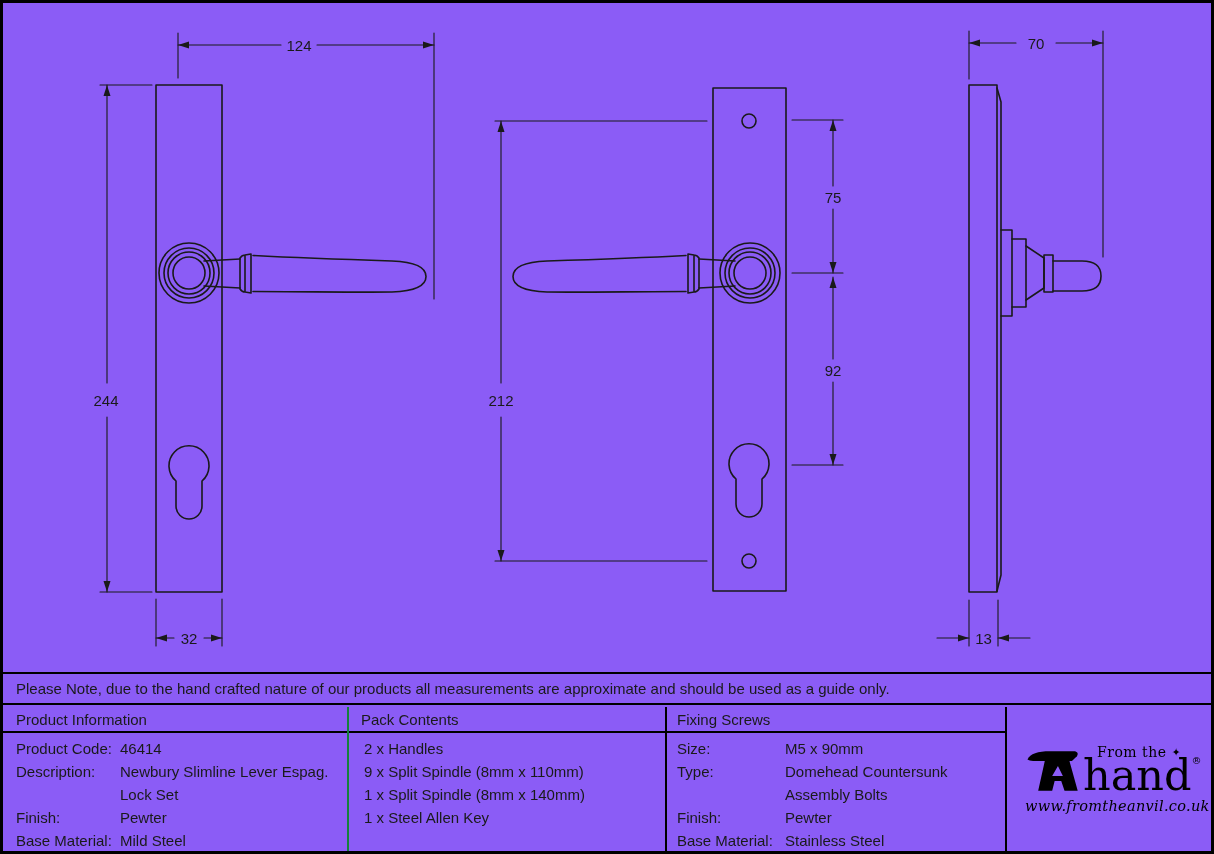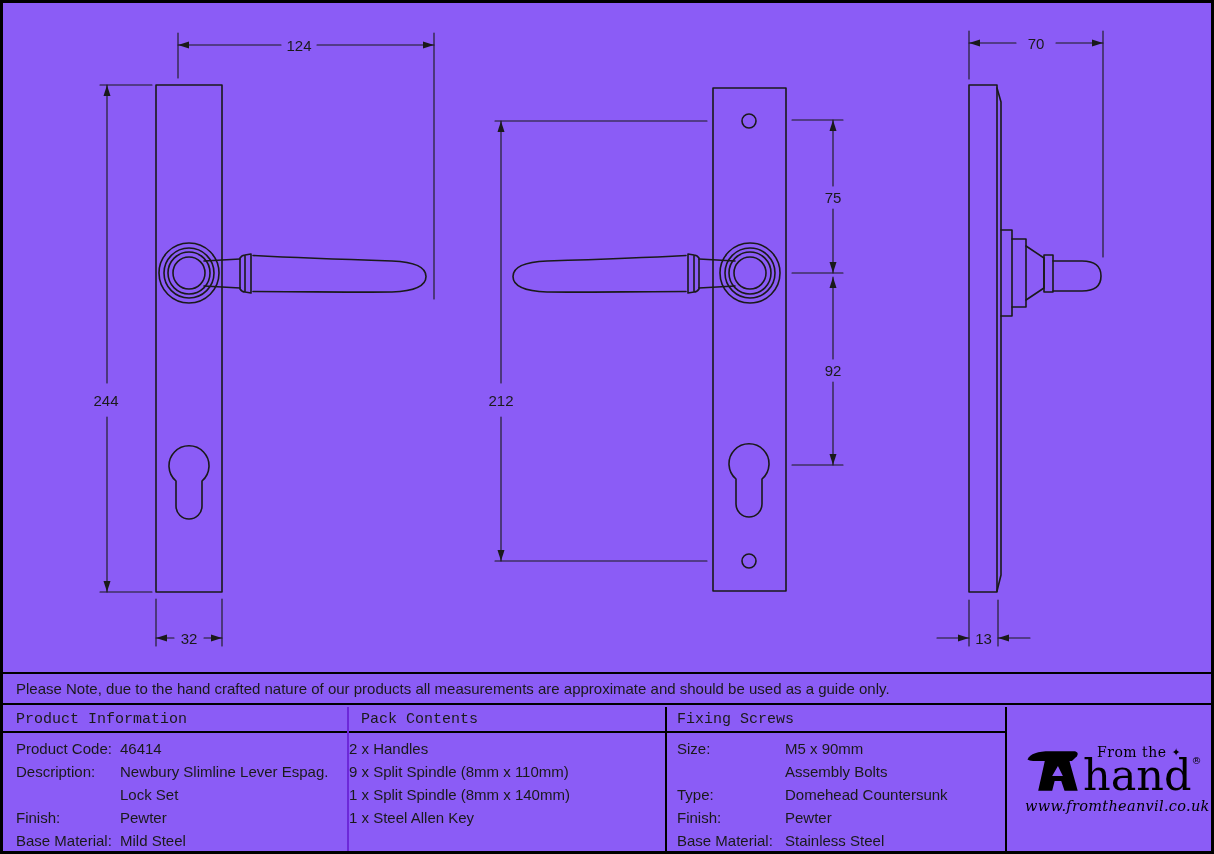--- a/index.html
+++ b/index.html
@@ -10,32 +10,32 @@
   svg text{font-family:"Liberation Sans",sans-serif;font-size:15px;fill:#1a1a1a;}
 
   
   #note-row{position:absolute;left:3px;right:3px;top:672px;height:29px;
             border-top:2px solid #000;border-bottom:2px solid #000;
             display:flex;align-items:center;padding-left:13px;font-size:15px;}
 
   
   .tcol{position:absolute;top:707px;bottom:3px;font-size:15px;}
   #col-product{left:3px;width:344px;}
-  #col-pack{left:347px;width:318px;border-left:2px solid #6d28d9;}
+  #col-pack{left:347px;width:318px;border-left:2px solid #15803d;}
   #col-fix{left:665px;width:340px;border-left:2px solid #000;}
   #col-logo{left:1005px;right:3px;border-left:2px solid #000;display:flex;align-items:center;justify-content:center;}
-  .thead{height:24px;border-bottom:2px solid #000;display:flex;align-items:center;font-family:Liberation Mono, monospace;}
+  .thead{height:24px;border-bottom:2px solid #000;display:flex;align-items:center;}
   #col-product .thead{padding-left:13px;}
   #col-pack .thead{padding-left:12px;}
   #col-fix .thead{padding-left:10px;}
   .tbody{padding-top:4px;}
   .trow{display:flex;line-height:23px;}
   #col-product .trow{padding-left:13px;}
   #col-product .tlabel{width:104px;flex:none;}
-  #col-pack .trow{align-items:center;}
+  #col-pack .trow{padding-left:15px;align-items:center;}
   #col-fix .trow{padding-left:10px;align-items:center;}
   #col-fix .tlabel{width:108px;flex:none;}
 
   
   #logo{width:168px;color:#000;}
   .logo-top{display:flex;align-items:flex-start;}
   .anvil-svg{flex:none;margin-top:2px;}
   .logo-right{margin-left:2px;}
   .from-the{font-family:"DejaVu Serif",serif;font-size:14px;padding-left:14px;letter-spacing:.5px;white-space:nowrap;}
   .diamond{font-size:11px;vertical-align:1px;}
@@ -216,26 +216,26 @@
   <div id="col-fix" class="tcol">
     <div class="thead">
       <span>Fixing Screws</span>
     </div>
     <div class="tbody">
       <div class="trow">
         <span class="tlabel">Size:</span>
         <span class="tvalue">M5 x 90mm</span>
       </div>
       <div class="trow">
+        <span class="tlabel">Type:</span>
+        <span class="tvalue">Domehead Countersunk</span>
+      </div>
+      <div class="trow">
         <span class="tlabel"></span>
         <span class="tvalue">Assembly Bolts</span>
-      </div>
-      <div class="trow">
-        <span class="tlabel">Type:</span>
-        <span class="tvalue">Domehead Countersunk</span>
       </div>
       <div class="trow">
         <span class="tlabel">Finish:</span>
         <span class="tvalue">Pewter</span>
       </div>
       <div class="trow">
         <span class="tlabel">Base Material:</span>
         <span class="tvalue">Stainless Steel</span>
       </div>
     </div>

